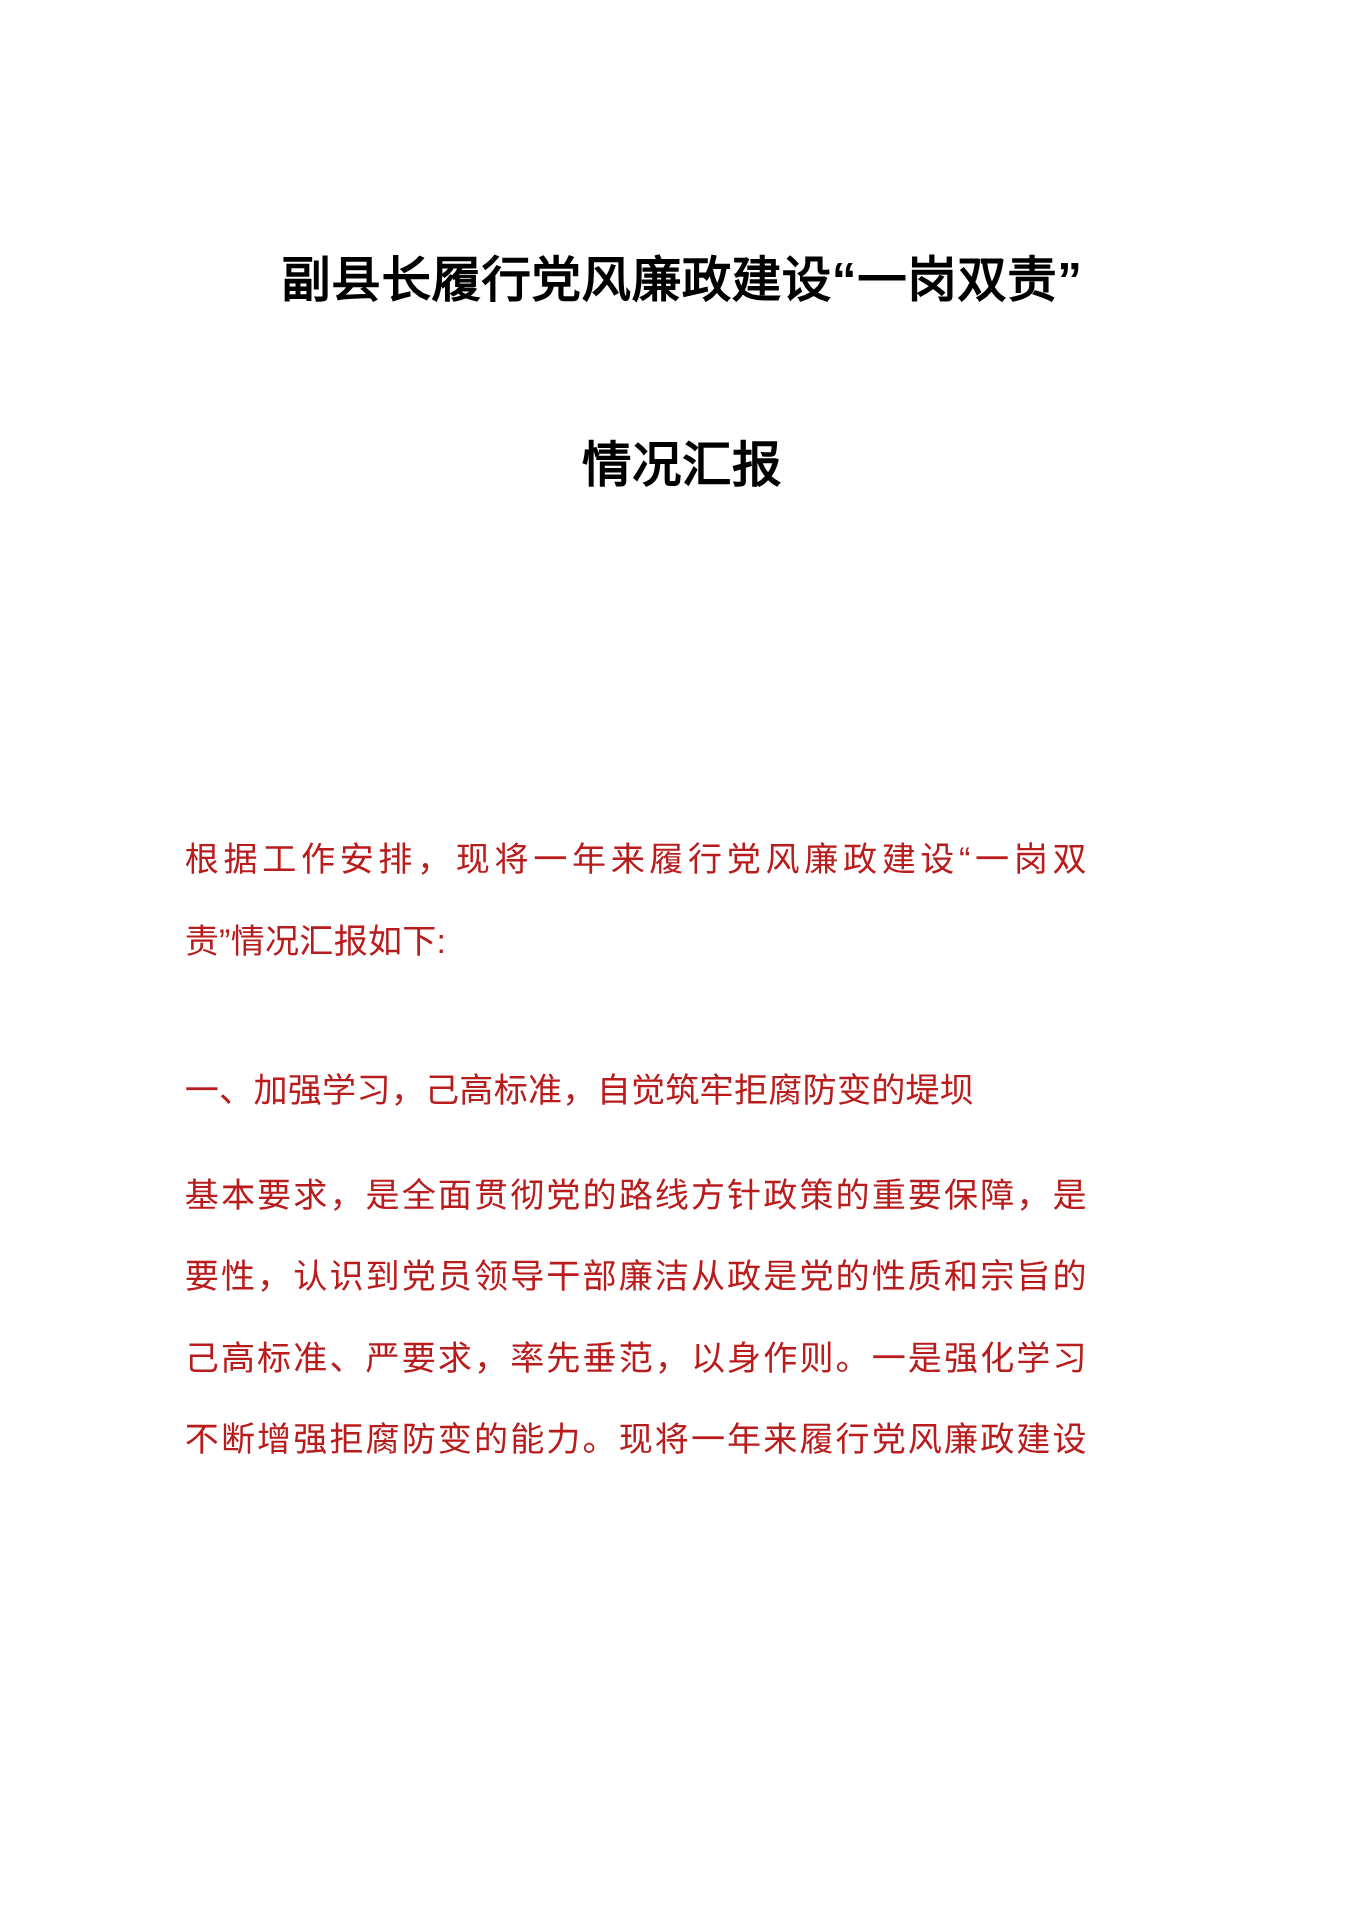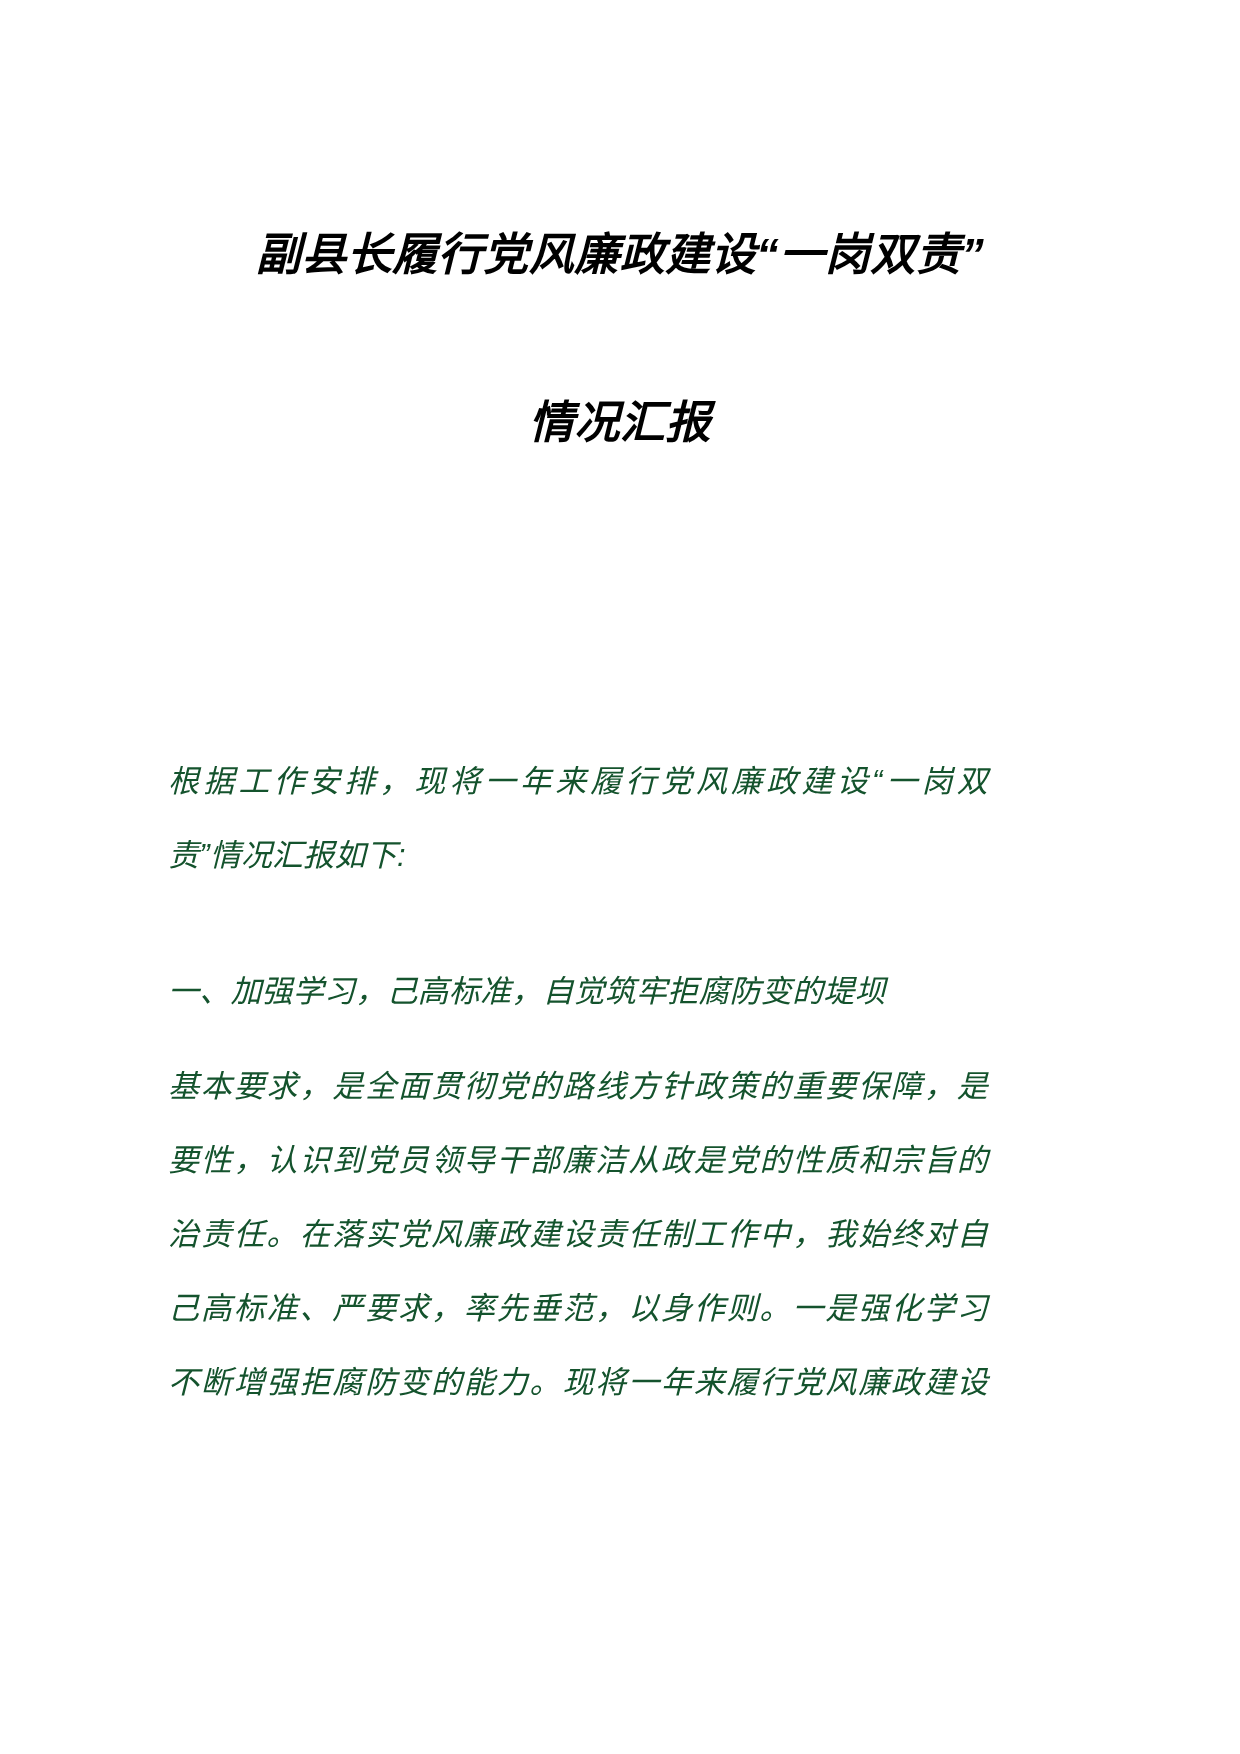--- a/index.html
+++ b/index.html
@@ -16,21 +16,20 @@
   }
 
   .page {
     position: relative;
     width: 1240px;
     height: 1754px;
     margin: 0 auto;
     background: #ffffff;
     box-sizing: border-box;
     overflow: hidden;
-    font-style: italic;
   }
 
   .page-inner {
     position: absolute;
     left: 168px;
     top: 0;
     width: 904px;
     height: 100%;
     box-sizing: border-box;
   }
@@ -62,21 +61,21 @@
     width: 904px;
   }
 
   
   .body-block {
     position: absolute;
     left: 0;
     width: 820px;
     font-size: 31px;
     line-height: 74px;
-    color: #14532d;
+    color: #b91c1c;
     text-align: justify;
     text-justify: inter-ideograph;
     font-weight: normal;
     letter-spacing: 0.2px;
   }
 
   .para-intro { top: 745px; }
   .section-heading { top: 955px; }
   .para-main { top: 1050px; }
 
@@ -115,19 +114,18 @@
       <span class="body-line last">责”情况汇报如下:</span>
     </div>
 
     <div class="body-block section-heading">
       <span class="body-line last">一、加强学习，己高标准，自觉筑牢拒腐防变的堤坝</span>
     </div>
 
     <div class="body-block para-main">
       <span class="body-line justify">基本要求，是全面贯彻党的路线方针政策的重要保障，是</span>
       <span class="body-line justify">要性，认识到党员领导干部廉洁从政是党的性质和宗旨的</span>
-      <span class="body-line justify">治责任。在落实党风廉政建设责任制工作中，我始终对自</span>
       <span class="body-line justify">己高标准、严要求，率先垂范，以身作则。一是强化学习</span>
       <span class="body-line justify">不断增强拒腐防变的能力。现将一年来履行党风廉政建设</span>
     </div>
 
   </div>
 </div>
 
 </body></html>

